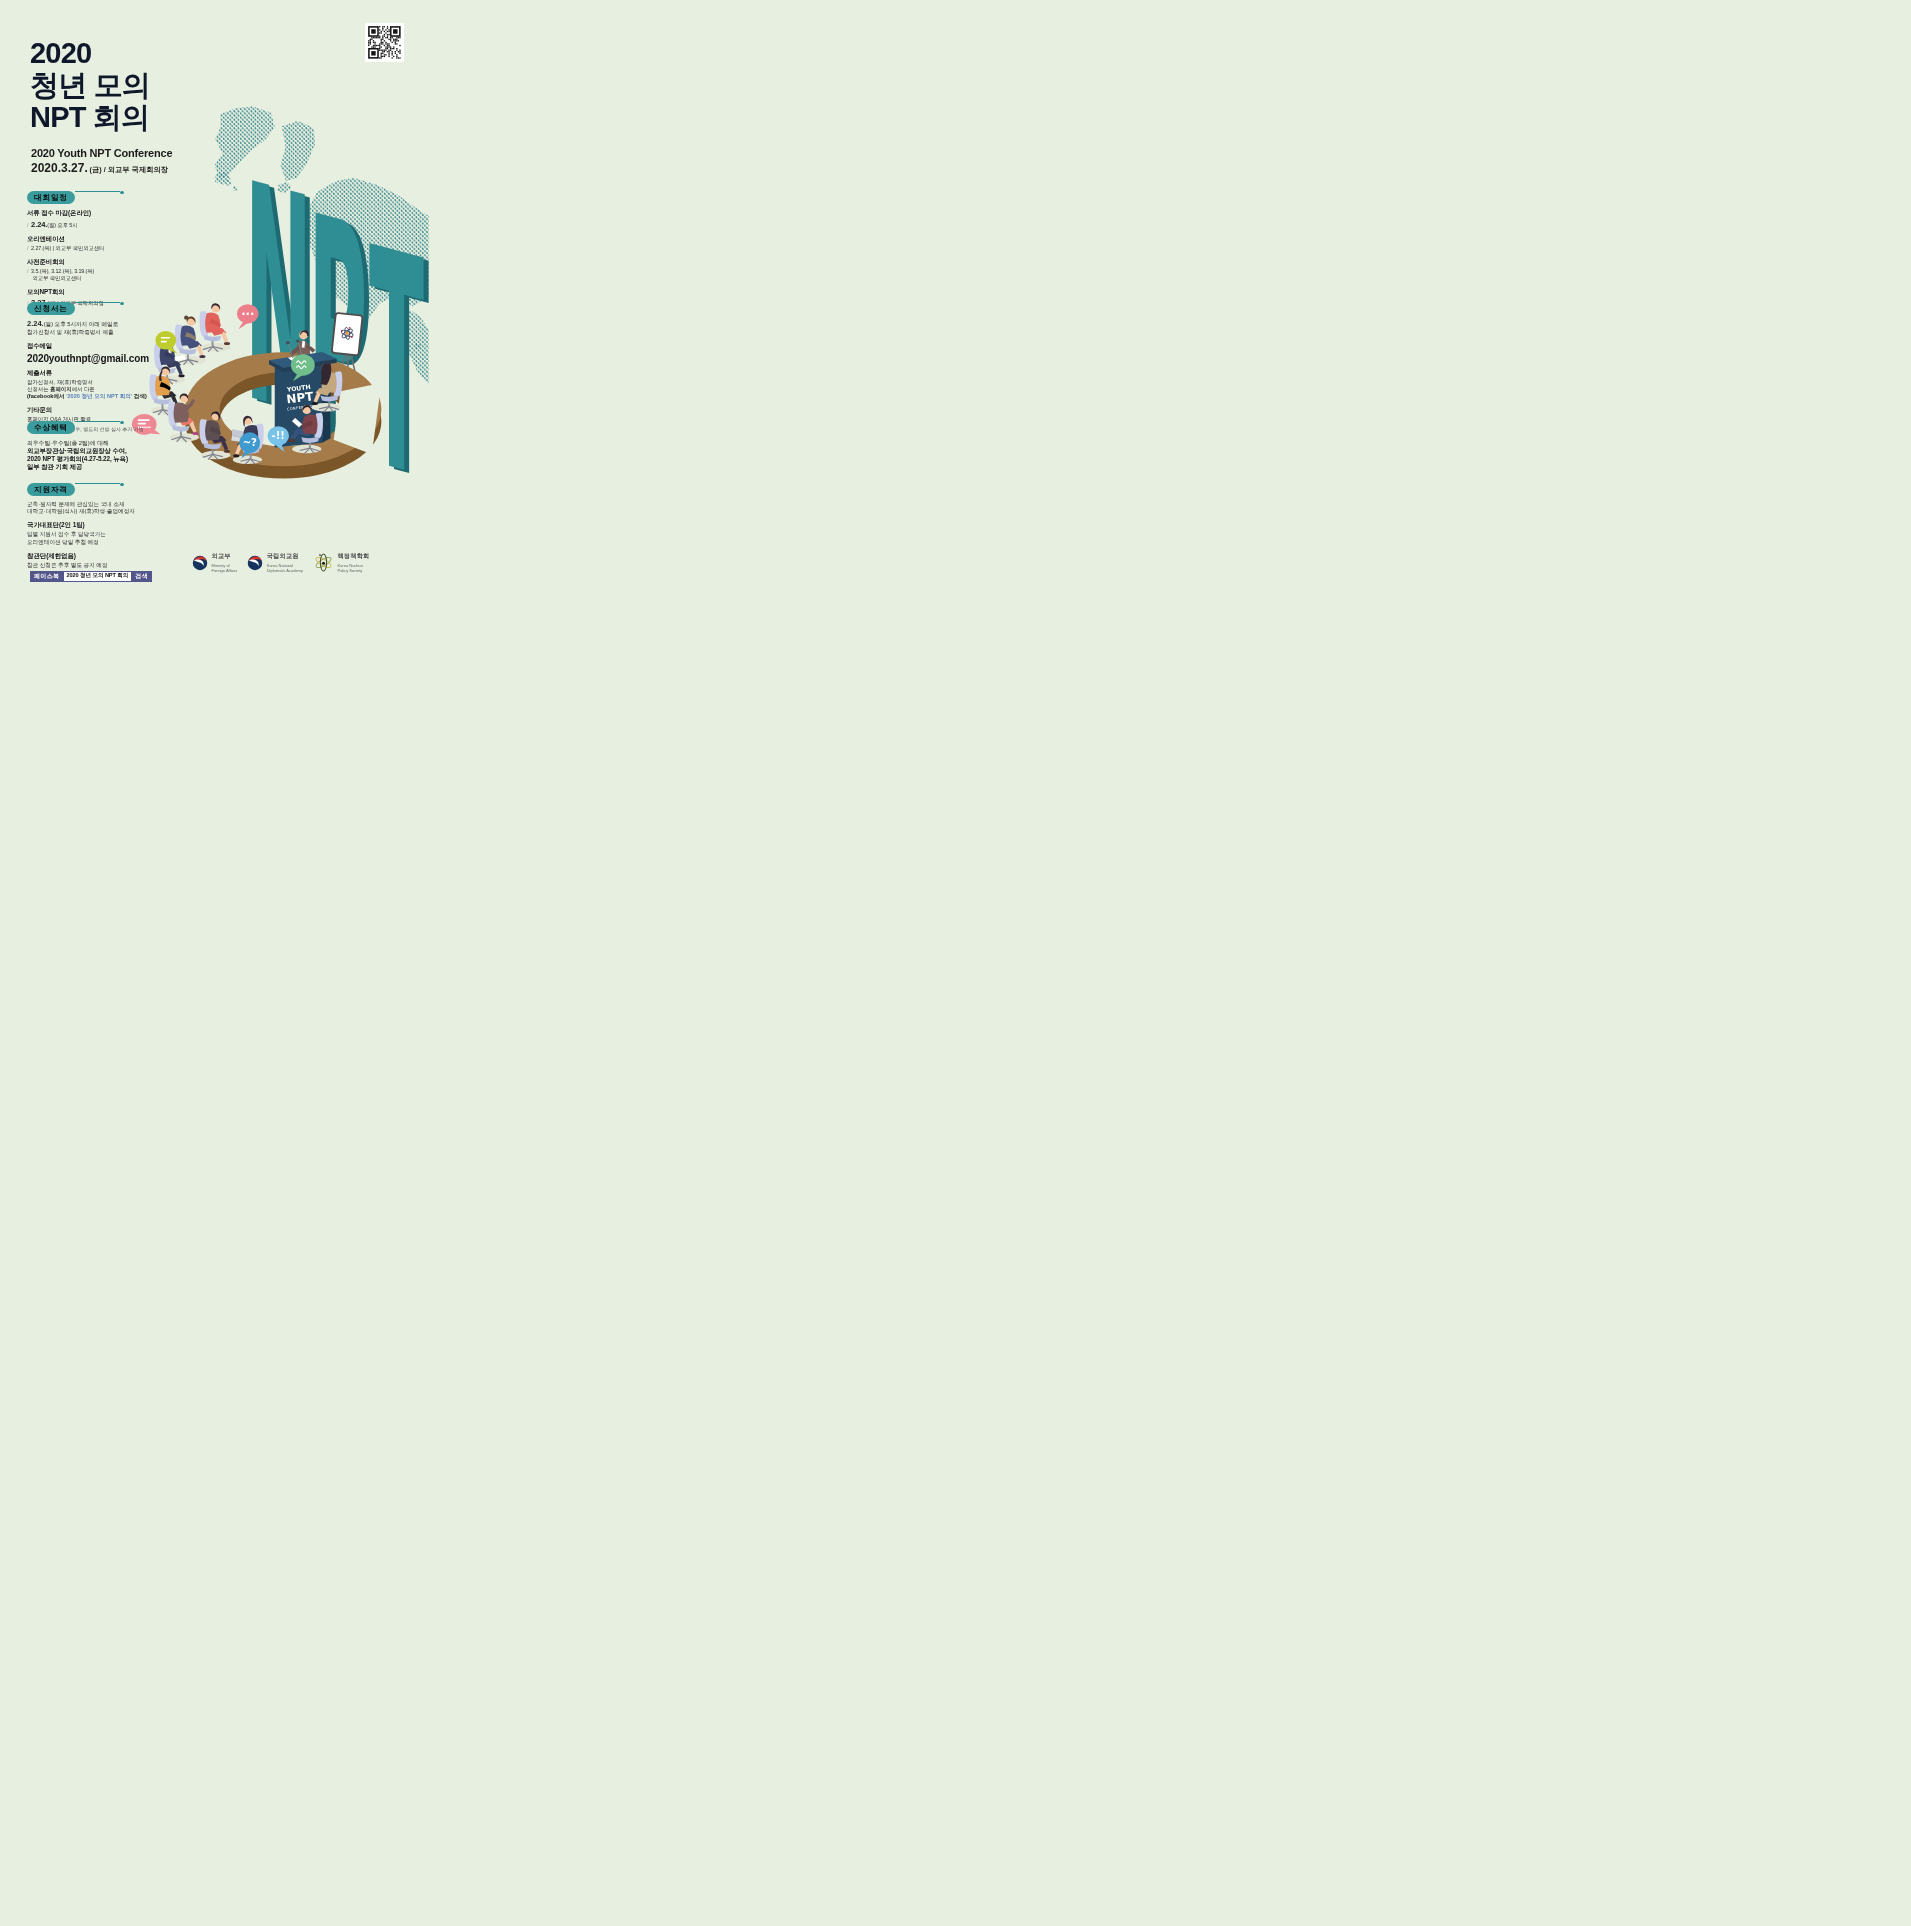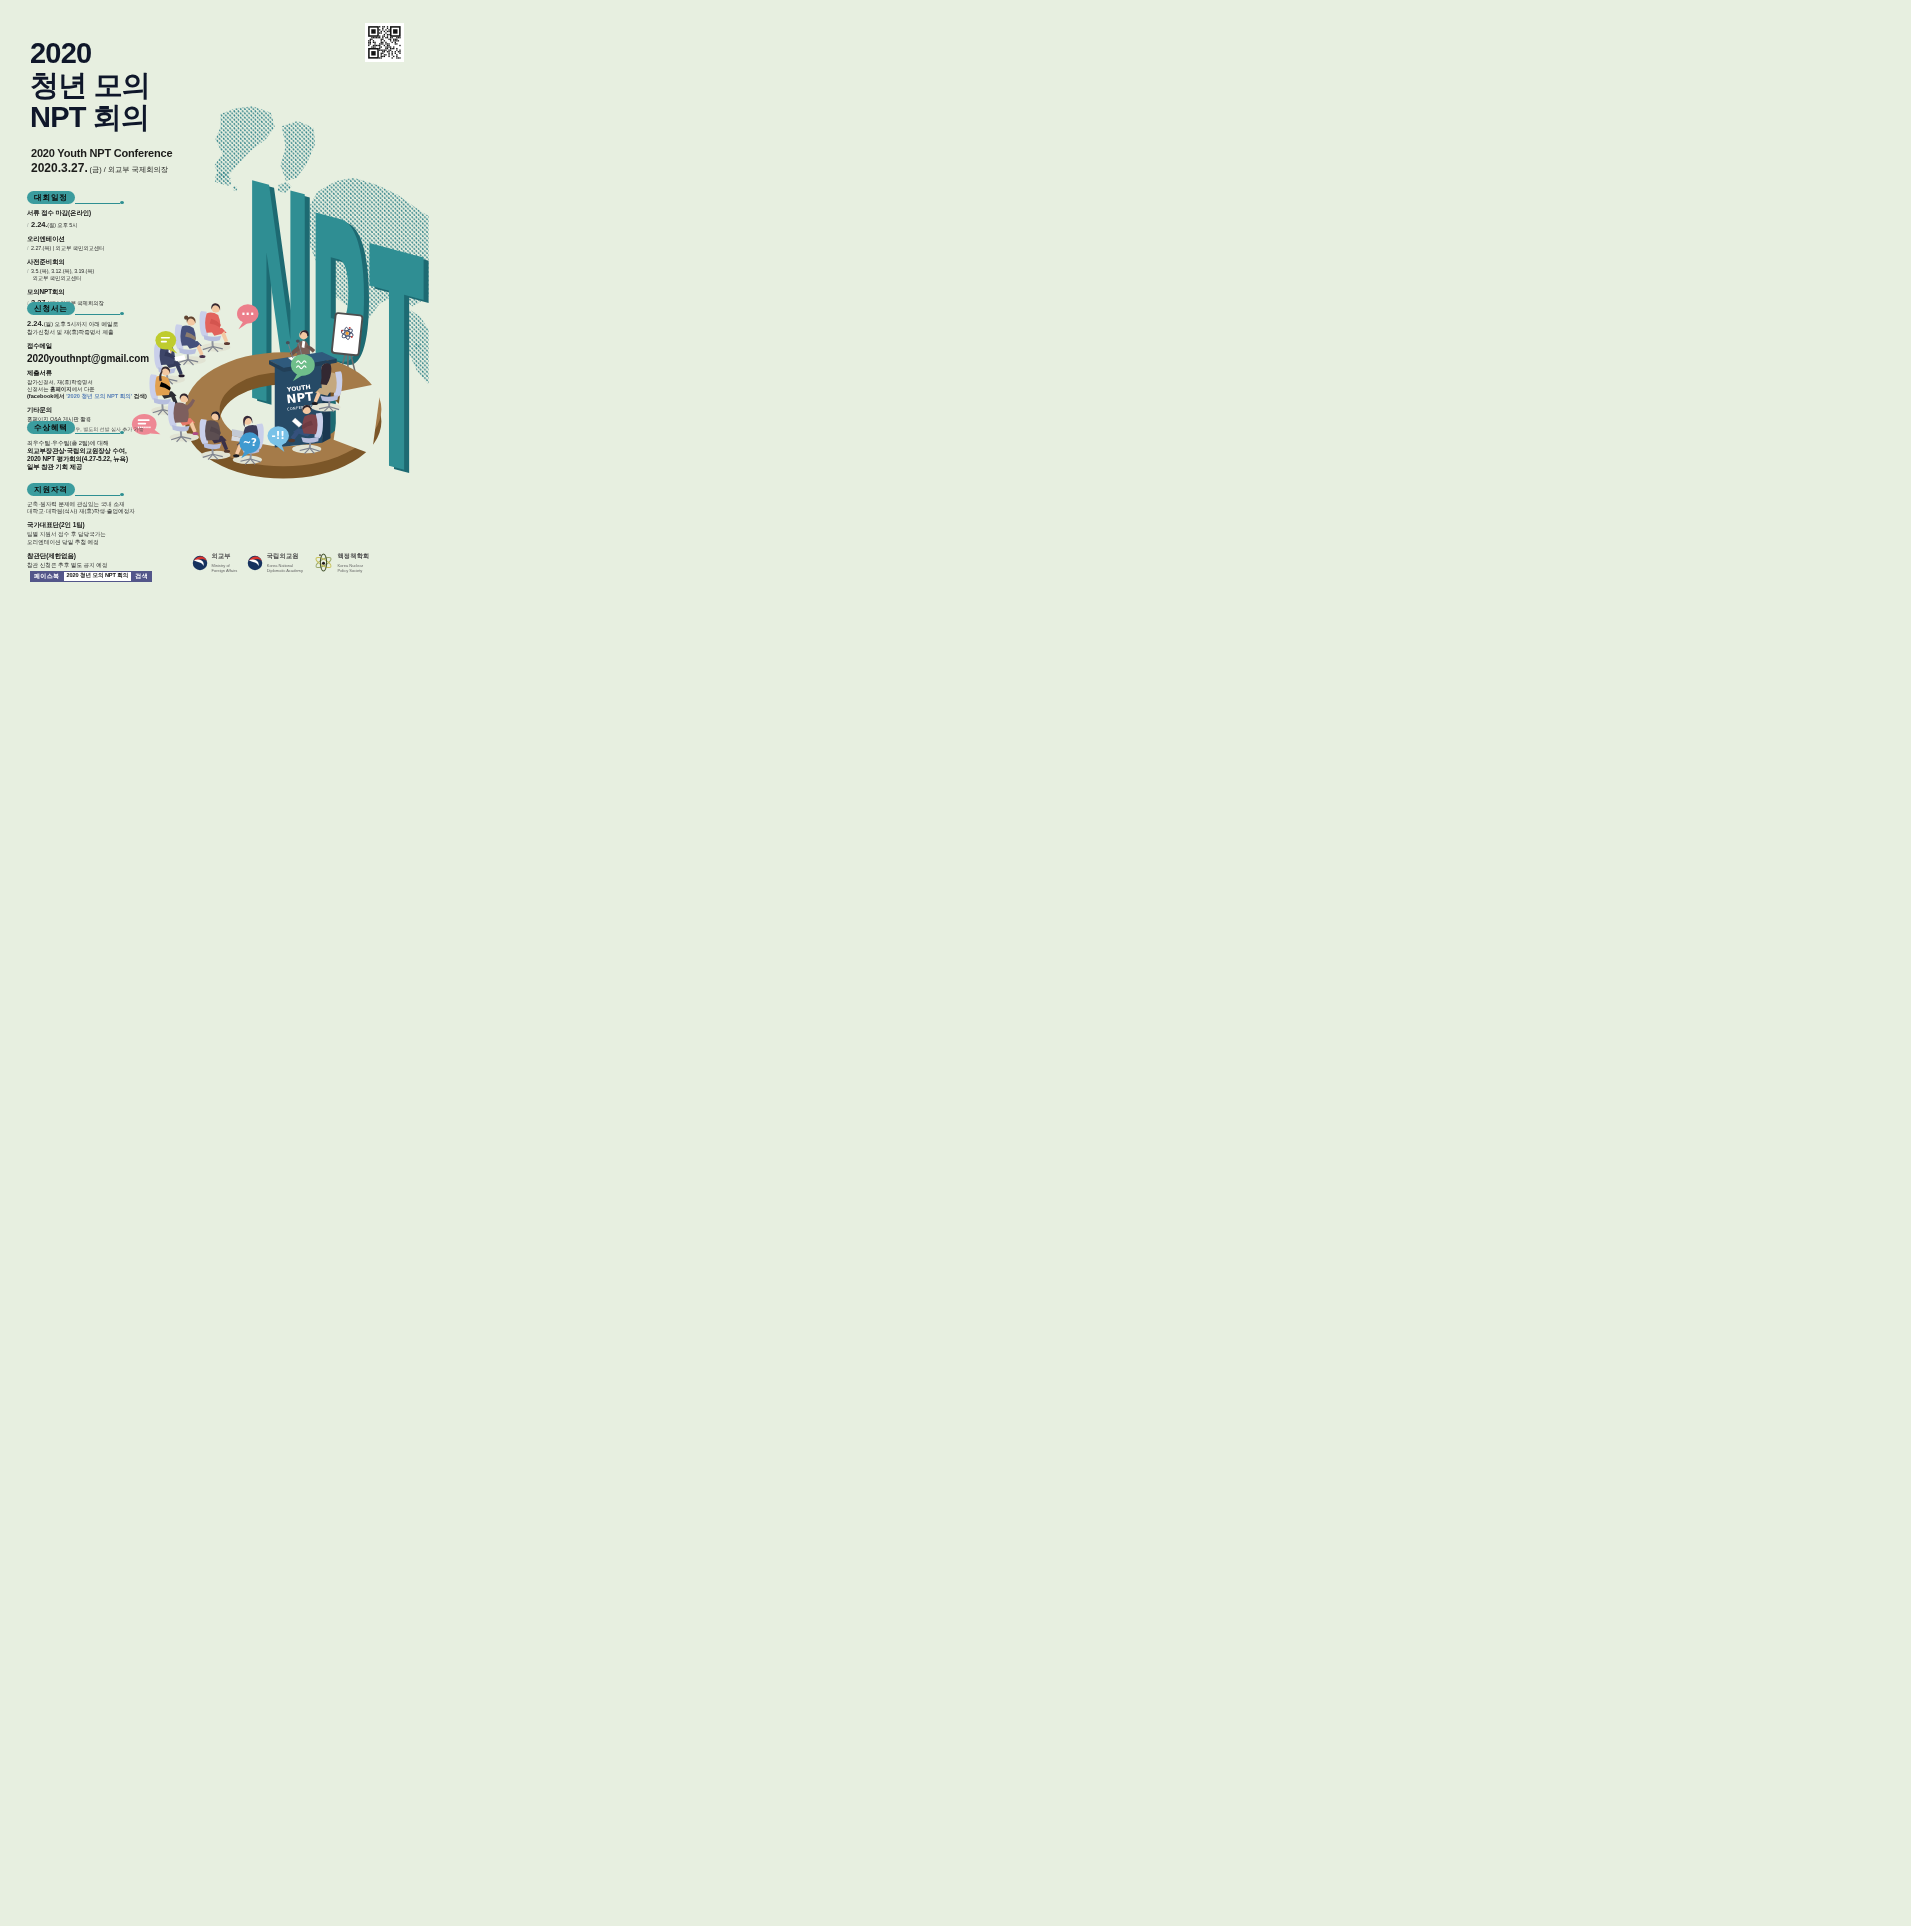--- a/index.html
+++ b/index.html
@@ -7,25 +7,25 @@
        background:#e7efe0;font-family:"Liberation Sans","DejaVu Sans",sans-serif;}
   .abs{position:absolute;}
   svg text{font-family:"DejaVu Sans","Liberation Sans",sans-serif;}
 
   
   #title{left:30px;top:37px;color:#0f172a;font-weight:800;
          font-size:29px;line-height:32px;letter-spacing:-0.8px;}
   #subtitle{left:31px;top:147px;font-size:11px;font-weight:700;color:#1c1c1a;letter-spacing:-0.2px;}
   #dateline{left:31px;top:161px;color:#1c1c1a;}
   #dateline .big{font-size:12px;font-weight:700;}
-  #dateline .small{font-size:7.3px;font-weight:400;}
+  #dateline .small{font-size:7.3px;font-weight:700;}
 
   
   .sec{left:27px;width:133px;}
-  .sec-head{display:flex;align-items:flex-end;width:97px;}
+  .sec-head{display:flex;align-items:flex-start;width:97px;}
   .pill{background:#3b9c9e;color:#0d0d0d;font-weight:800;font-size:7.7px;
         letter-spacing:0.8px;height:13px;min-width:37px;border-radius:7px;
         display:flex;align-items:center;justify-content:center;padding:0 5.4px;}
   .lead{flex:1;height:0.8px;background:#2e8f92;}
   .enddot{width:3.9px;height:3.1px;border-radius:50%;background:#2e8f92;}
   .lbl{font-size:6.4px;font-weight:700;color:#141414;margin:5.4px 0 1.2px;letter-spacing:-0.1px;}
   .det{font-size:5.4px;color:#2d2d2d;line-height:1.35;letter-spacing:-0.1px;}
   .det .slash{color:#9aa09b;margin-right:2.7px;}
   .det .bigdate{font-size:7.5px;font-weight:700;color:#151515;}
   .det .cont{display:block;padding-left:5.4px;}

